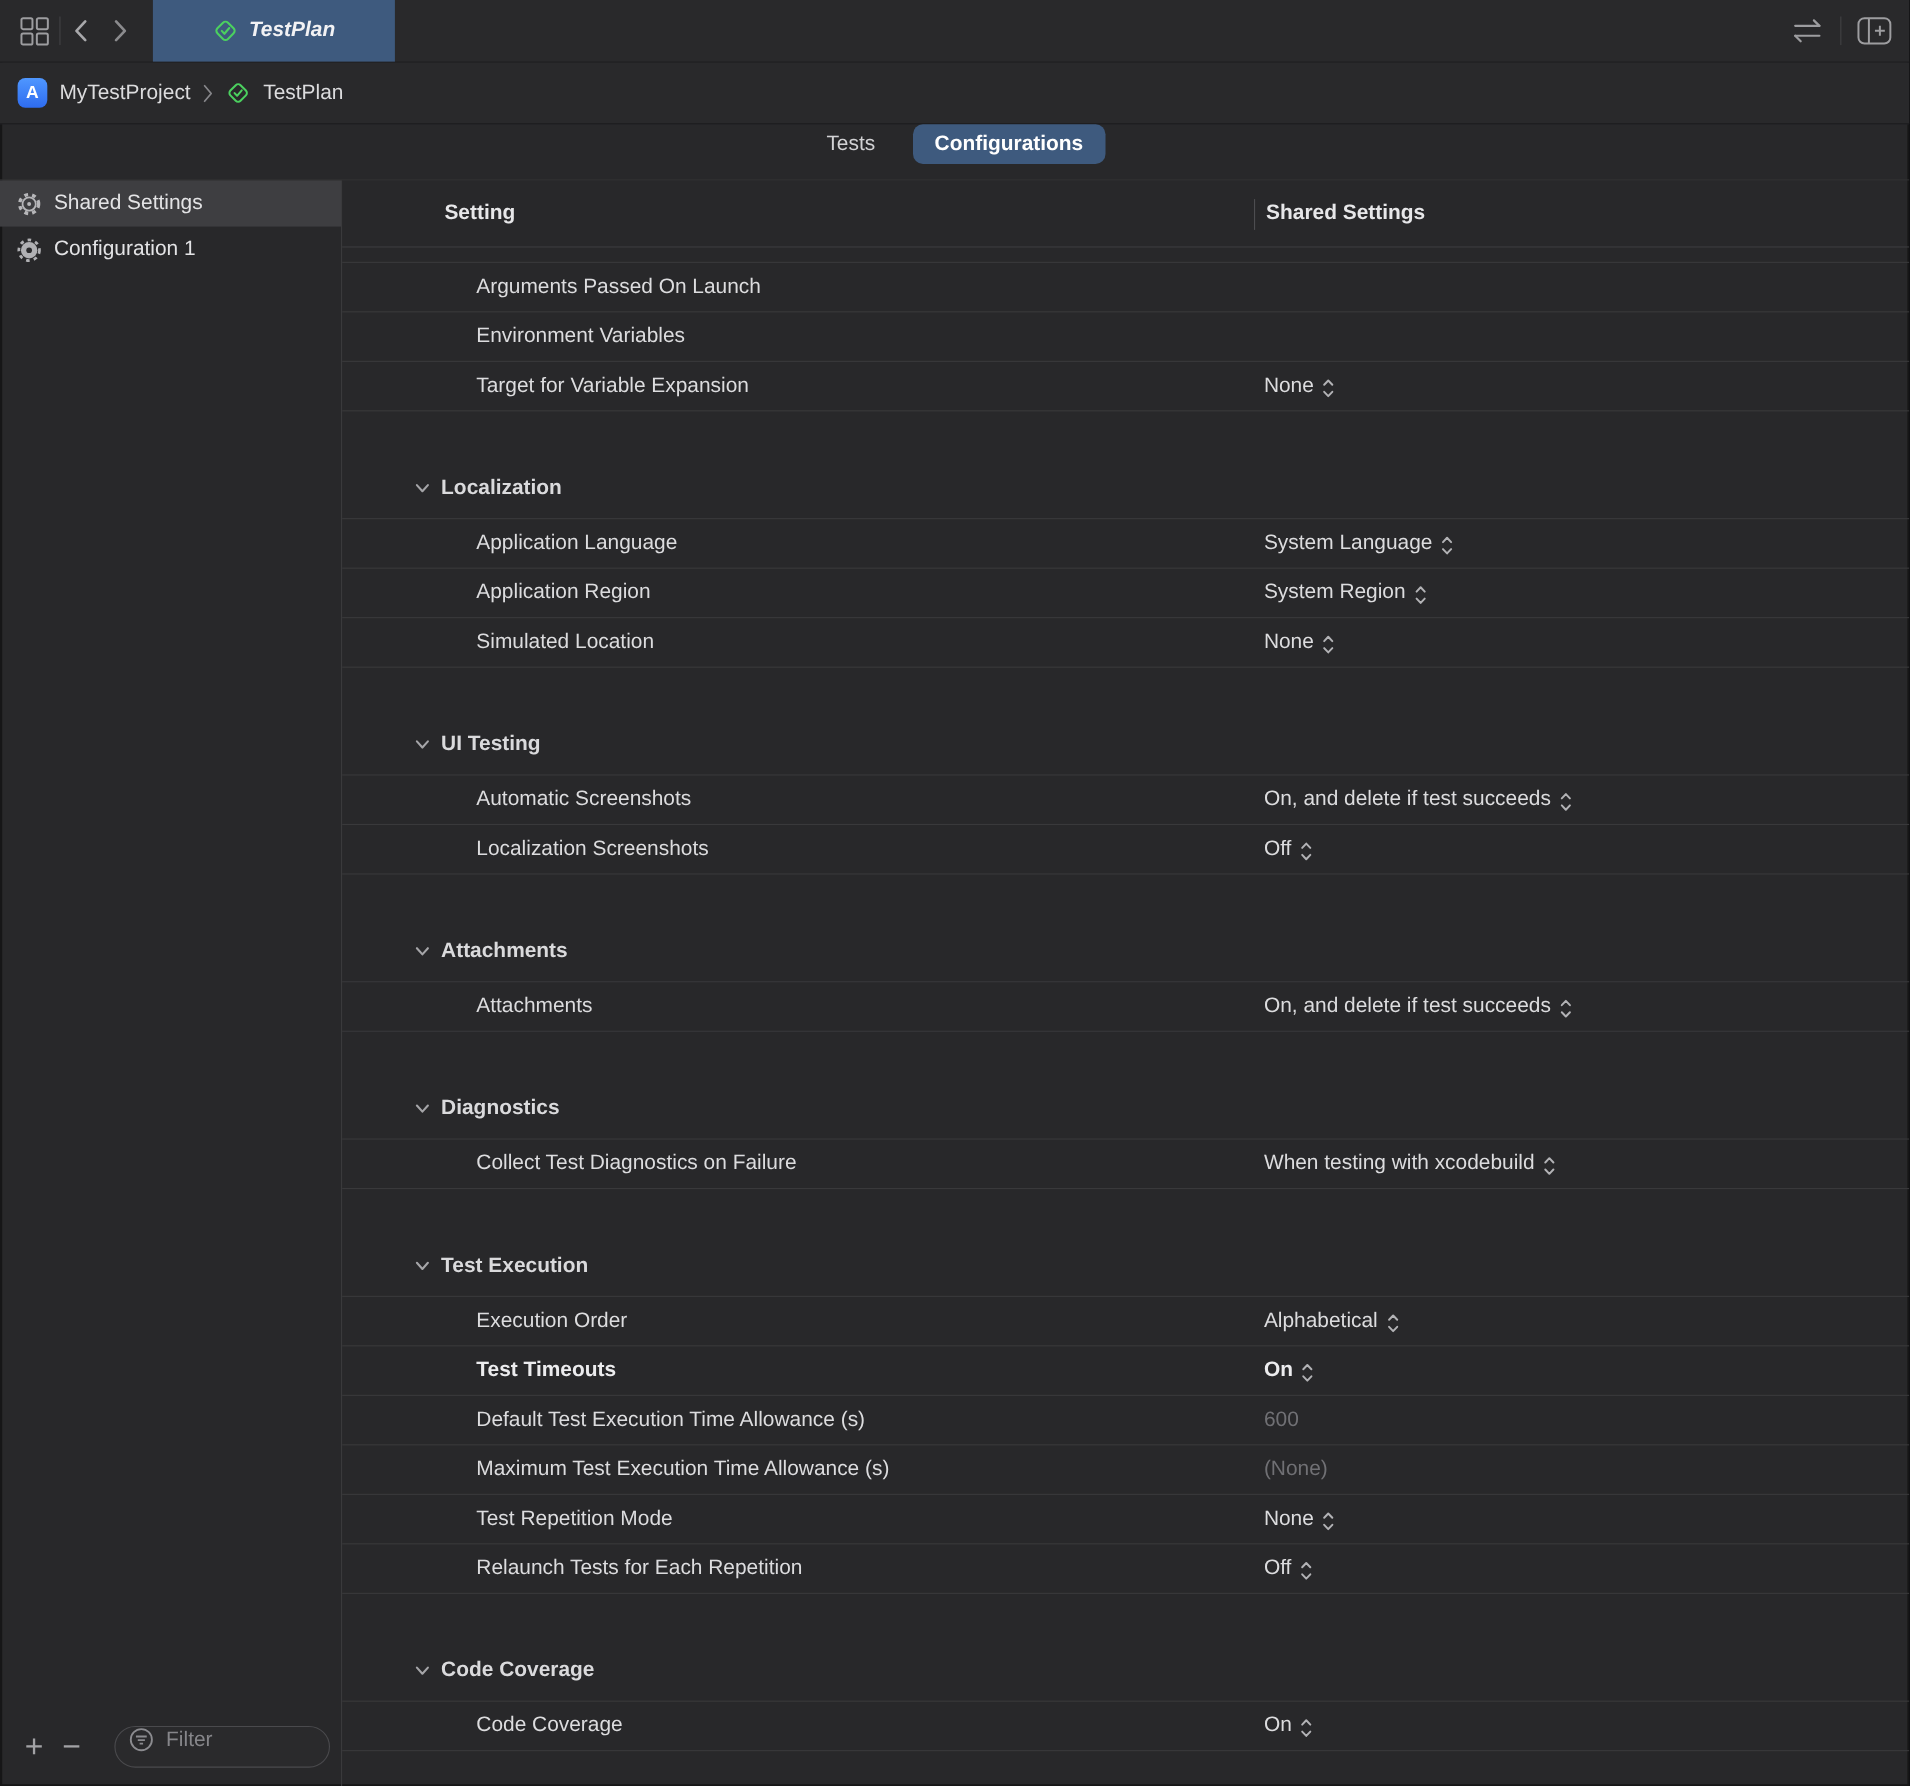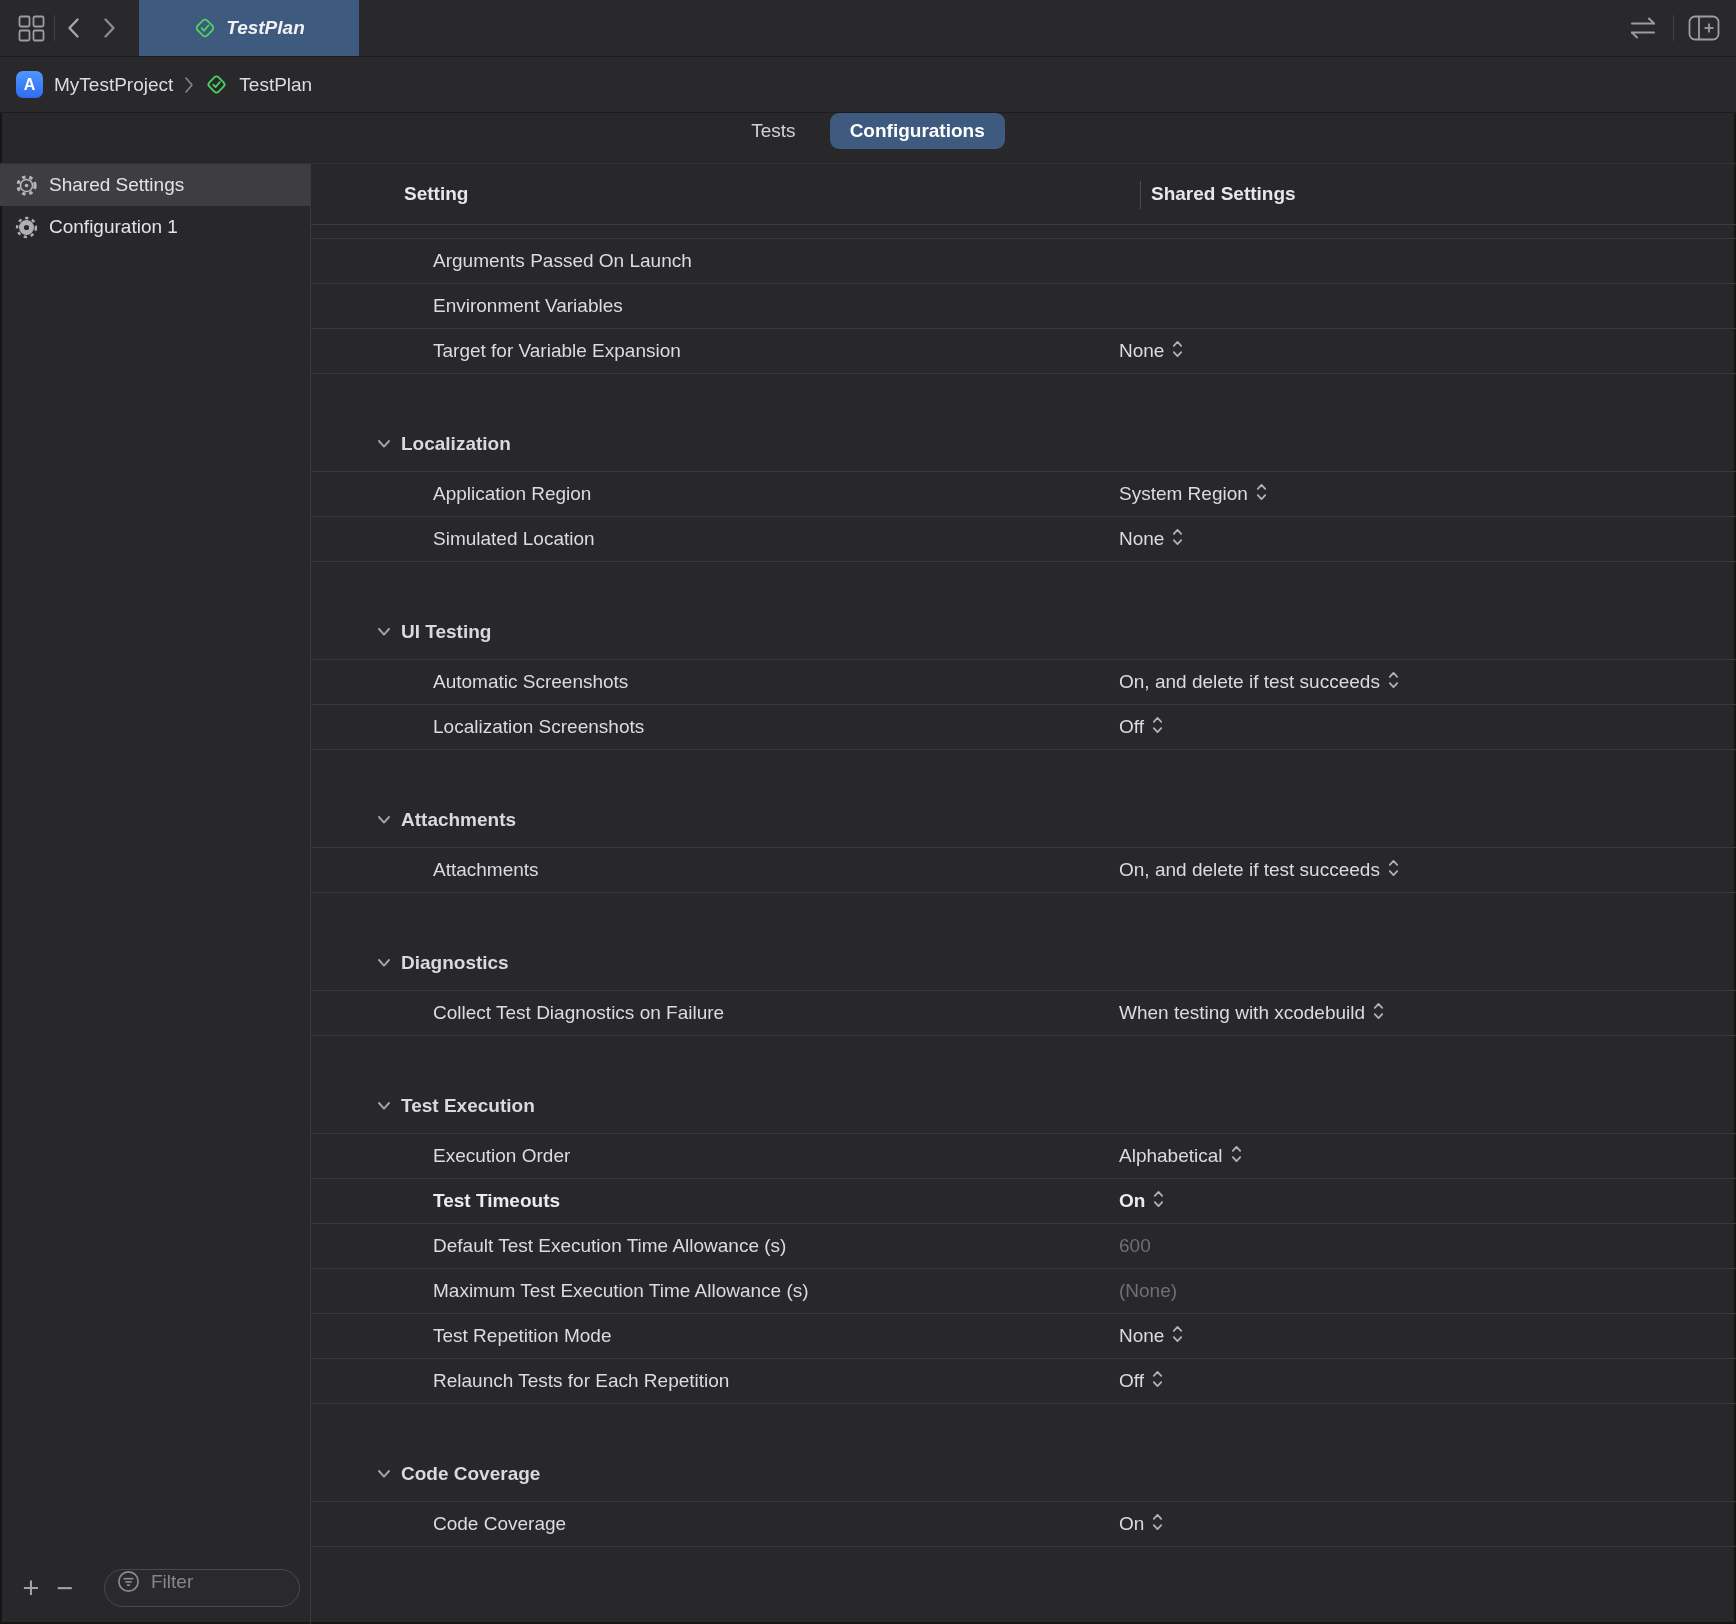--- a/index.html
+++ b/index.html
@@ -56,21 +56,21 @@
   .table { flex:1; position:relative; overflow:hidden; }
   .thead { height:61px; border-bottom:1px solid #3d3d3f; position:relative;
            display:flex; align-items:center; }
   .thead .c1 { margin-left:93px; font-weight:700; color:#e7e7e9; }
   .thead .coldiv { position:absolute; left:829px; top:17px; width:1px; height:28px; background:#4d4d50; }
   .thead .c2 { position:absolute; left:840px; font-weight:700; color:#e7e7e9; }
   .spacer-top { height:14px; border-bottom:1px solid #39393b; }
   .trow { height:45px; border-bottom:1px solid #39393b; position:relative;
           display:flex; align-items:center; }
   .trow .tlabel { margin-left:122px; color:#dcdcde; }
-  .trow .tvalue { position:absolute; left:808px; display:flex; align-items:flex-start; gap:8px; color:#dcdcde; }
+  .trow .tvalue { position:absolute; left:838px; display:flex; align-items:flex-end; gap:8px; color:#dcdcde; }
   .trow.bold .tlabel, .trow.bold .tvalue { font-weight:700; color:#ececee; }
   .trow .tvalue.dim { color:#707074; }
   .tgap { height:42px; }
   .ghead { height:56px; display:flex; align-items:center; gap:10px; padding-left:66px;
            border-bottom:1px solid #39393b; }
   .ghead .gtitle { font-weight:700; color:#dadadc; }
   svg { display:block; }
 </style>
 </head>
 <body>
@@ -239,20 +239,32 @@
           <div class="tgap"></div>
           <div class="ghead">
     <span>
       <svg width="14" height="10" viewBox="0 0 14 10" fill="none" stroke="#a5a5a8" stroke-width="1.9" stroke-linecap="round" stroke-linejoin="round">
                 <polyline points="2,2 7,7.6 12,2"></polyline>
               </svg>
     </span>
     <span class="gtitle">Localization</span>
   </div>
           <div class="trow">
+    <span class="tlabel">Application Language</span>
+    <span class="tvalue">
+      <span class="vtext">System Language</span>
+      <span class="varrows">
+        <svg width="11" height="18" viewBox="0 0 11 18" fill="none" stroke="#b2b2b5" stroke-width="1.8" stroke-linecap="round" stroke-linejoin="round">
+          <polyline points="1.8,5.8 5.5,1.9 9.2,5.8"></polyline>
+          <polyline points="1.8,12.2 5.5,16.1 9.2,12.2"></polyline>
+        </svg>
+      </span>
+    </span>
+  </div>
+          <div class="trow">
     <span class="tlabel">Application Region</span>
     <span class="tvalue">
       <span class="vtext">System Region</span>
       <span class="varrows">
         <svg width="11" height="18" viewBox="0 0 11 18" fill="none" stroke="#b2b2b5" stroke-width="1.8" stroke-linecap="round" stroke-linejoin="round">
           <polyline points="1.8,5.8 5.5,1.9 9.2,5.8"></polyline>
           <polyline points="1.8,12.2 5.5,16.1 9.2,12.2"></polyline>
         </svg>
       </span>
     </span>

